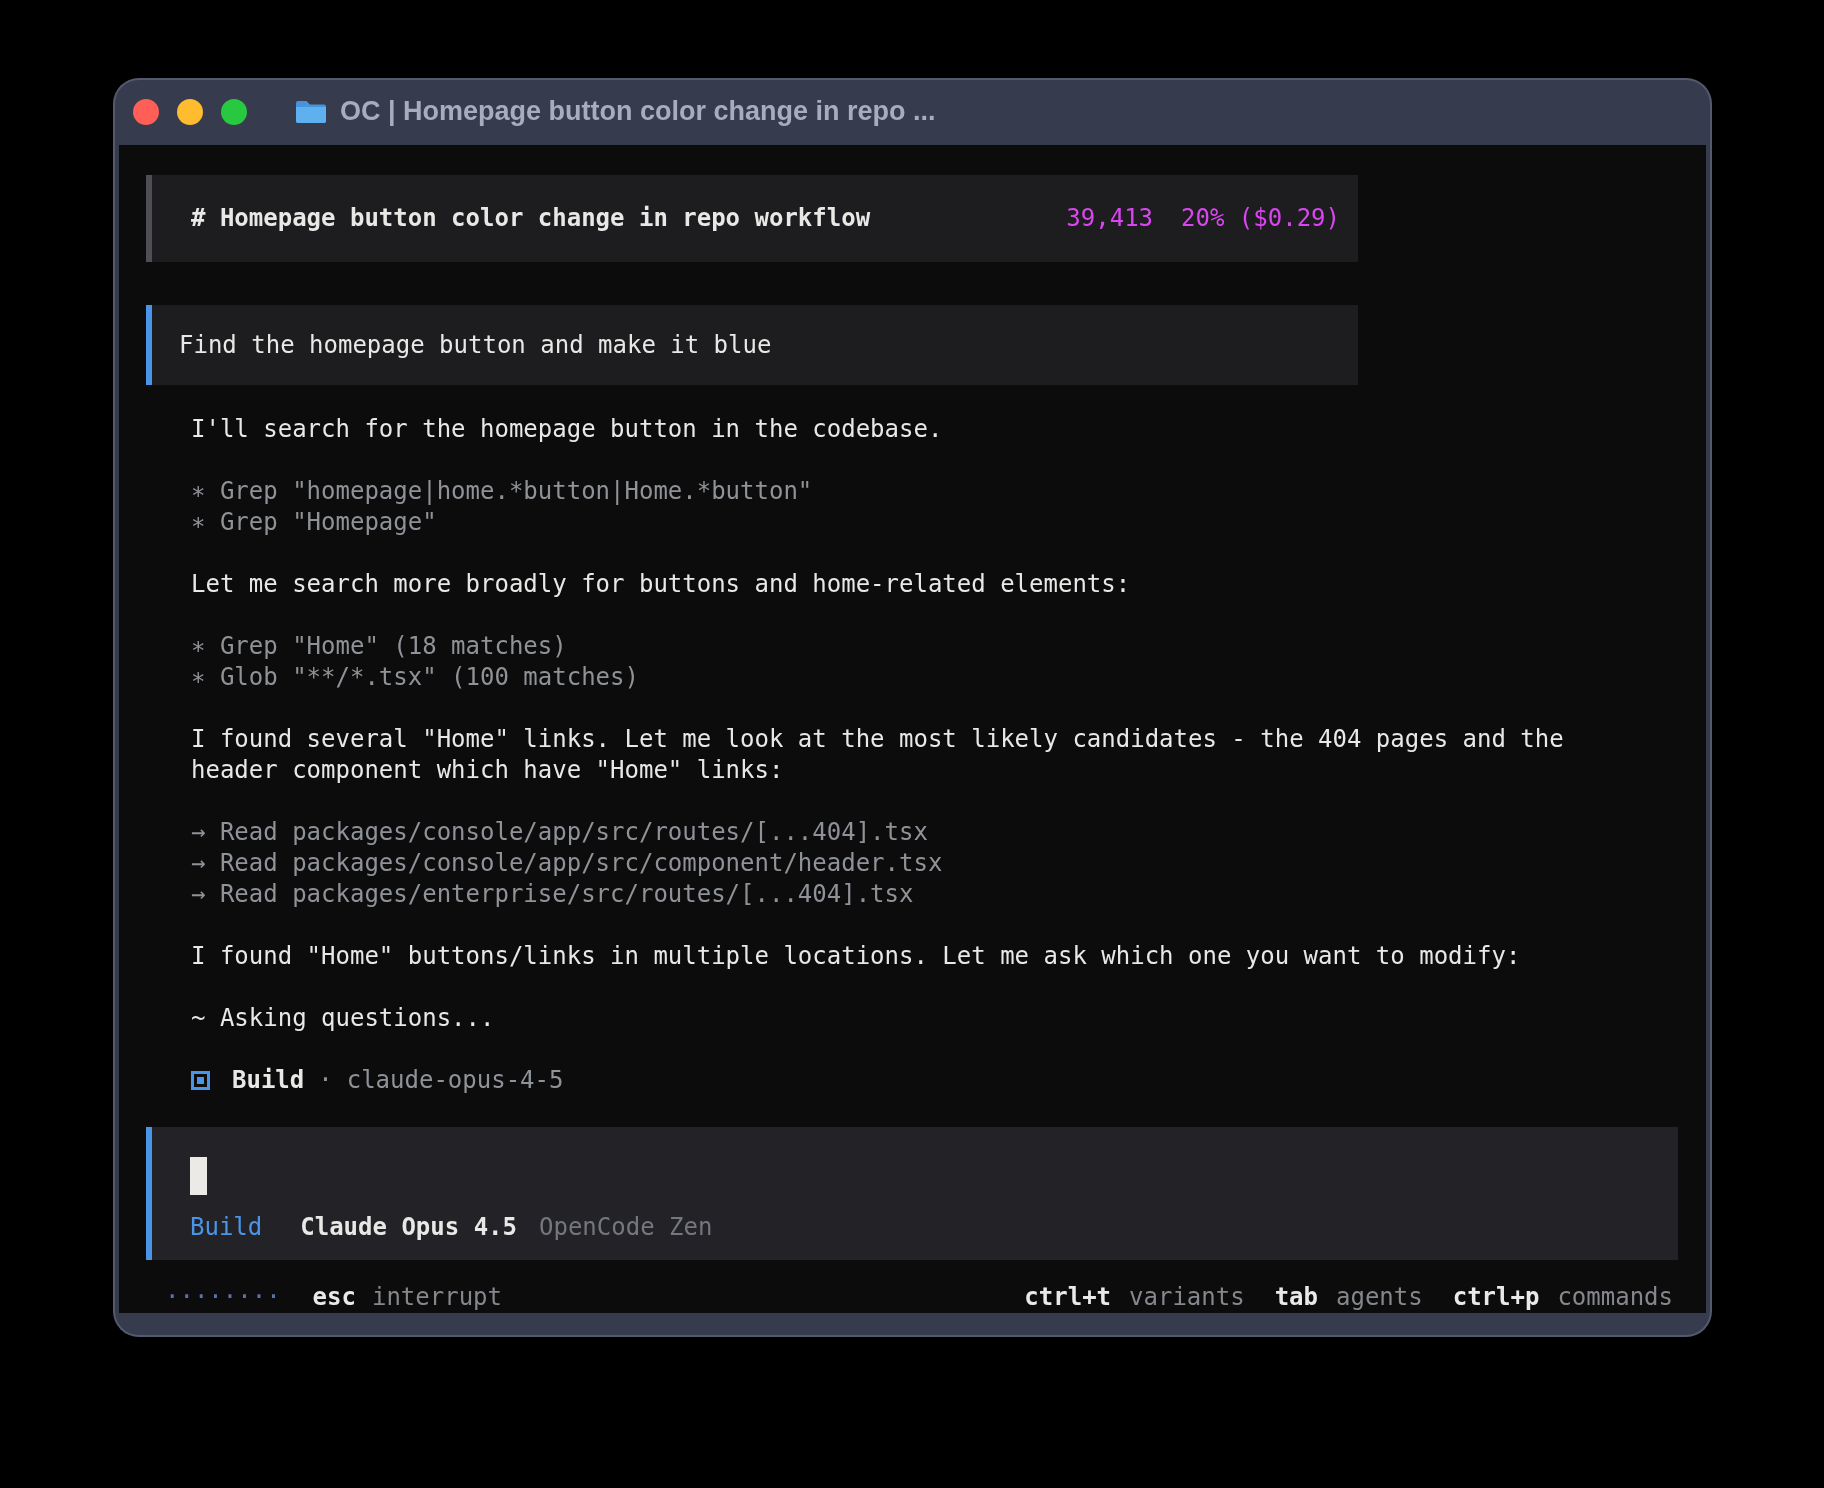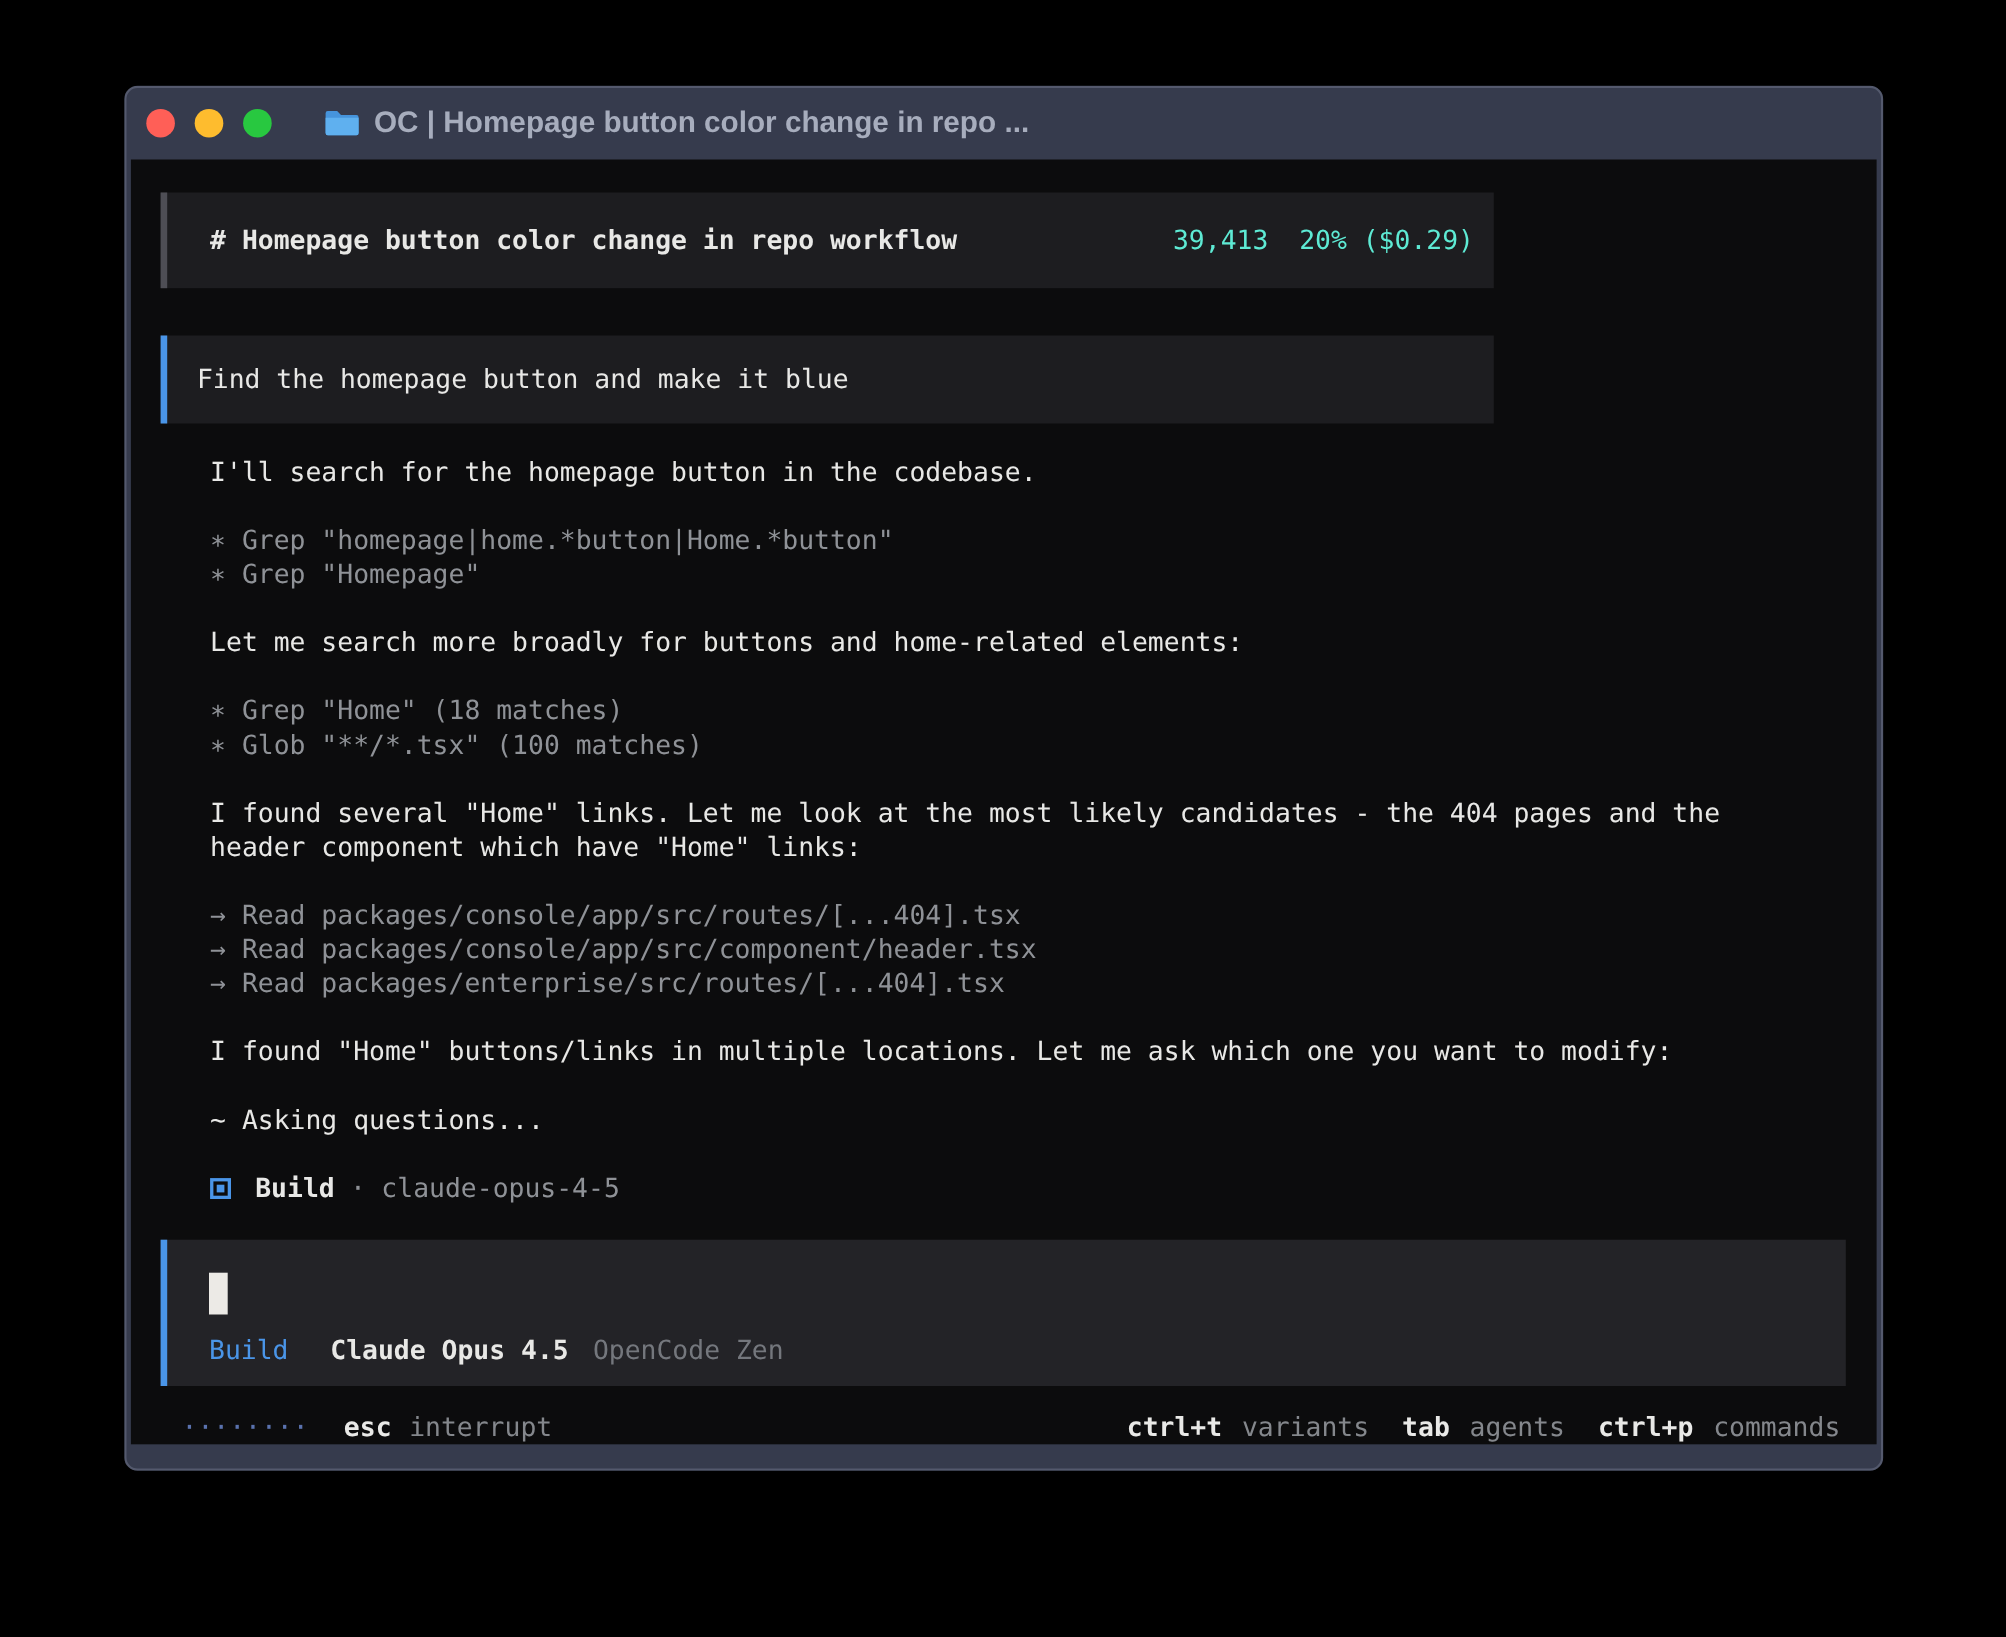--- a/index.html
+++ b/index.html
@@ -1,20 +1,20 @@
 <!DOCTYPE html>
 <html><head>
 <meta charset="utf-8">
 <style>
   html,body{margin:0;padding:0;background:#000;}
   body{width:1824px;height:1488px;position:relative;overflow:hidden;
        font-family:"DejaVu Sans Mono",monospace;}
 
   .window{position:absolute;left:113px;top:78px;width:1599px;height:1259px;
-          background:#363b4d;border-radius:12px;
+          background:#363b4d;border-radius:26px;
           box-shadow:inset 0 0 0 2px rgba(160,168,195,.28);}
 
   
   .titlebar{height:67px;display:flex;align-items:center;padding-left:20px;}
   .light{width:26px;height:26px;border-radius:50%;margin-right:18px;flex:0 0 auto;}
   .light.red{background:#ff5f57;}
   .light.yellow{background:#febc2e;}
   .light.green{background:#28c840;}
   .folder{margin-left:30px;margin-right:13px;flex:0 0 auto;display:flex;}
   .wtitle{font-family:"Liberation Sans",sans-serif;font-weight:bold;font-size:27px;
@@ -22,21 +22,21 @@
 
   
   .terminal{position:absolute;left:6px;right:6px;top:67px;height:1168px;
             background:#0c0c0d;box-sizing:border-box;padding:30px 0 0 27px;
             font-size:24px;line-height:31px;color:#e8e8e6;overflow:hidden;}
 
   .block{width:1212px;box-sizing:border-box;}
   .session-header{height:87px;background:#1d1d20;border-left:6px solid #4e4e55;
                   display:flex;align-items:center;padding:0 18px 0 39px;margin-bottom:43px;}
   .session-title{font-weight:bold;white-space:nowrap;}
-  .session-stats{margin-left:auto;color:#5eead4;display:flex;gap:28px;white-space:nowrap;align-items:flex-end;}
+  .session-stats{margin-left:auto;color:#d946ef;display:flex;gap:28px;white-space:nowrap;align-items:flex-end;}
 
   .user-msg{height:80px;background:#1d1d20;border-left:6px solid #4a95e8;
             display:flex;align-items:center;padding-left:27px;margin-bottom:29px;}
 
   .convo{margin-left:45px;}
   .group{margin-bottom:31px;}
   .line{white-space:pre;}
   .dim{color:#8f9297;}
 
   .agent-row{display:flex;align-items:center;}

